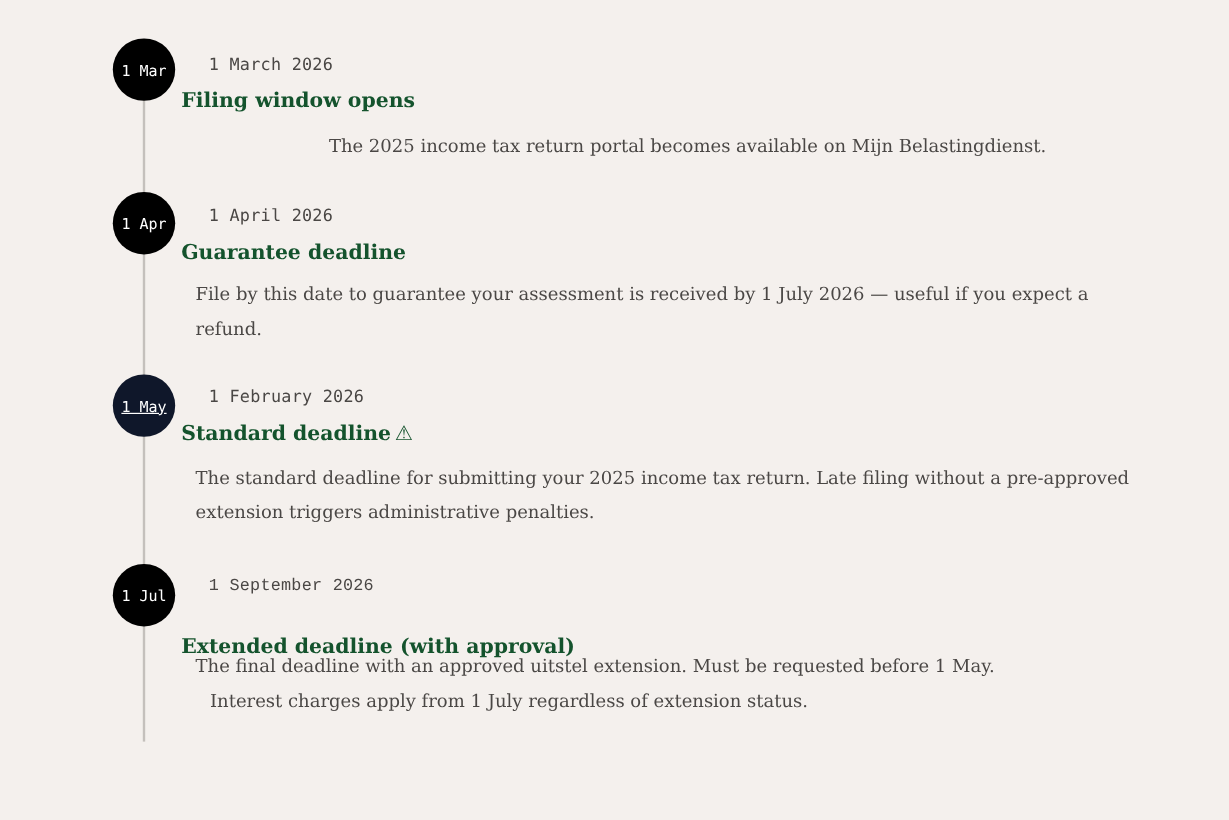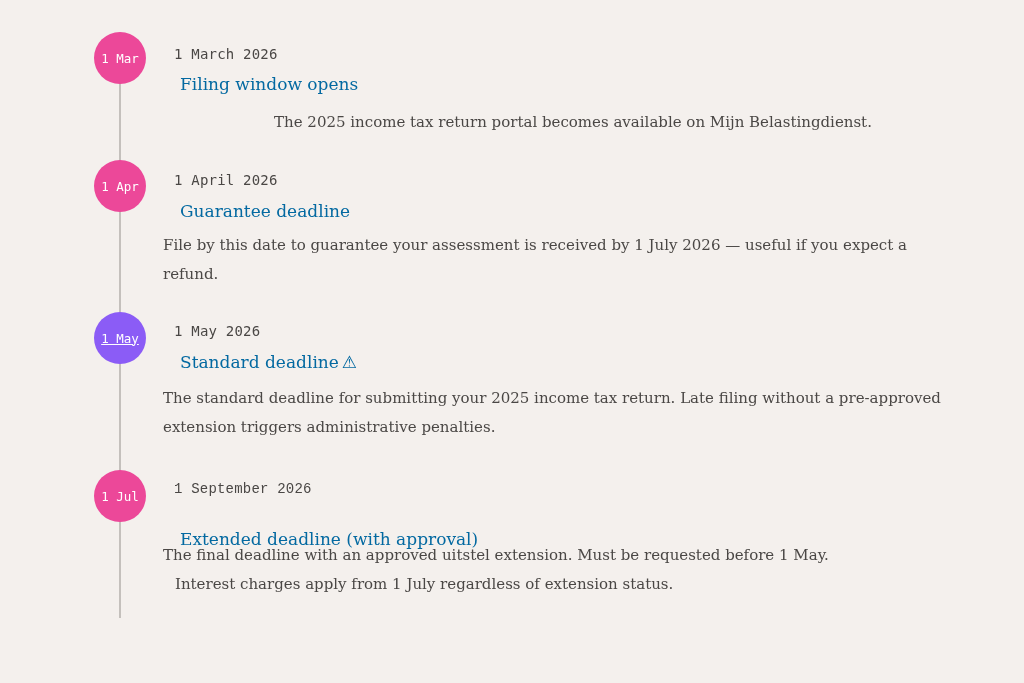--- a/index.html
+++ b/index.html
@@ -11,33 +11,33 @@
     position: relative;
   }
   .timeline { position: absolute; left: 0; top: 0; width: 1024px; height: 683px; }
   .line {
     position: absolute; left: 119px; top: 60px; width: 2px; height: 558px;
     background: #c4c0bc;
   }
   .item { position: absolute; left: 0; width: 1024px; }
   .dot {
     position: absolute; left: 94px; width: 52px; height: 52px; border-radius: 50%;
-    background: #ec4899; color: #fff;
+    background: #000000; color: #fff;
     font-family: "DejaVu Sans Mono", monospace; font-size: 12.5px;
     display: flex; align-items: center; justify-content: center;
   }
-  .dot.accent { background: #8b5cf6; text-decoration: underline; }
+  .dot.accent { background: #0f172a; text-decoration: underline; }
   .date {
     position: absolute; left: 174px;
     font-family: "DejaVu Sans Mono", monospace; font-size: 14px; color: #4a4745;
     letter-spacing: 0.2px;
   }
   .title {
-    position: absolute; left: 180px;
-    font-family: "DejaVu Serif", serif; font-weight: normal; font-size: 17px; color: #0369a1;
+    position: absolute; left: 151px;
+    font-family: "DejaVu Serif", serif; font-weight: bold; font-size: 17px; color: #14532d;
   }
   .desc {
     position: absolute; left: 163px; width: 820px;
     font-family: "DejaVu Serif", serif; font-size: 15px; line-height: 29px; color: #4a4745;
   }
   .warn { font-family: "DejaVu Sans", sans-serif; font-size: 17px; margin-left: 3px; }
 </style>
 </head>
 <body>
 
@@ -53,21 +53,21 @@
 
   <div class="item" style="top:0;">
     <div class="dot" style="top:160px;">1 Apr</div>
     <div class="date" style="top:172px;">1 April 2026</div>
     <div class="title" style="top:201px;">Guarantee deadline</div>
     <div class="desc" style="top:231px; width:800px;">File by this date to guarantee your assessment is received by 1 July 2026 — useful if you expect a refund.</div>
   </div>
 
   <div class="item" style="top:0;">
     <div class="dot accent" style="top:312px;">1 May</div>
-    <div class="date" style="top:323px;">1 May 2026</div>
+    <div class="date" style="top:323px;">1 February 2026</div>
     <div class="title" style="top:352px;">
       <span>Standard deadline</span><span class="warn">⚠</span>
     </div>
     <div class="desc" style="top:384px;">The standard deadline for submitting your 2025 income tax return. Late filing without a pre-approved extension triggers administrative penalties.</div>
   </div>
 
   <div class="item" style="top:0;">
     <div class="dot" style="top:470px;">1 Jul</div>
     <div class="date" style="top:481px;font-family:Liberation Mono, monospace;">1 September 2026</div>
     <div class="title" style="top:509px;margin-top:20px;">Extended deadline (with approval)</div>

